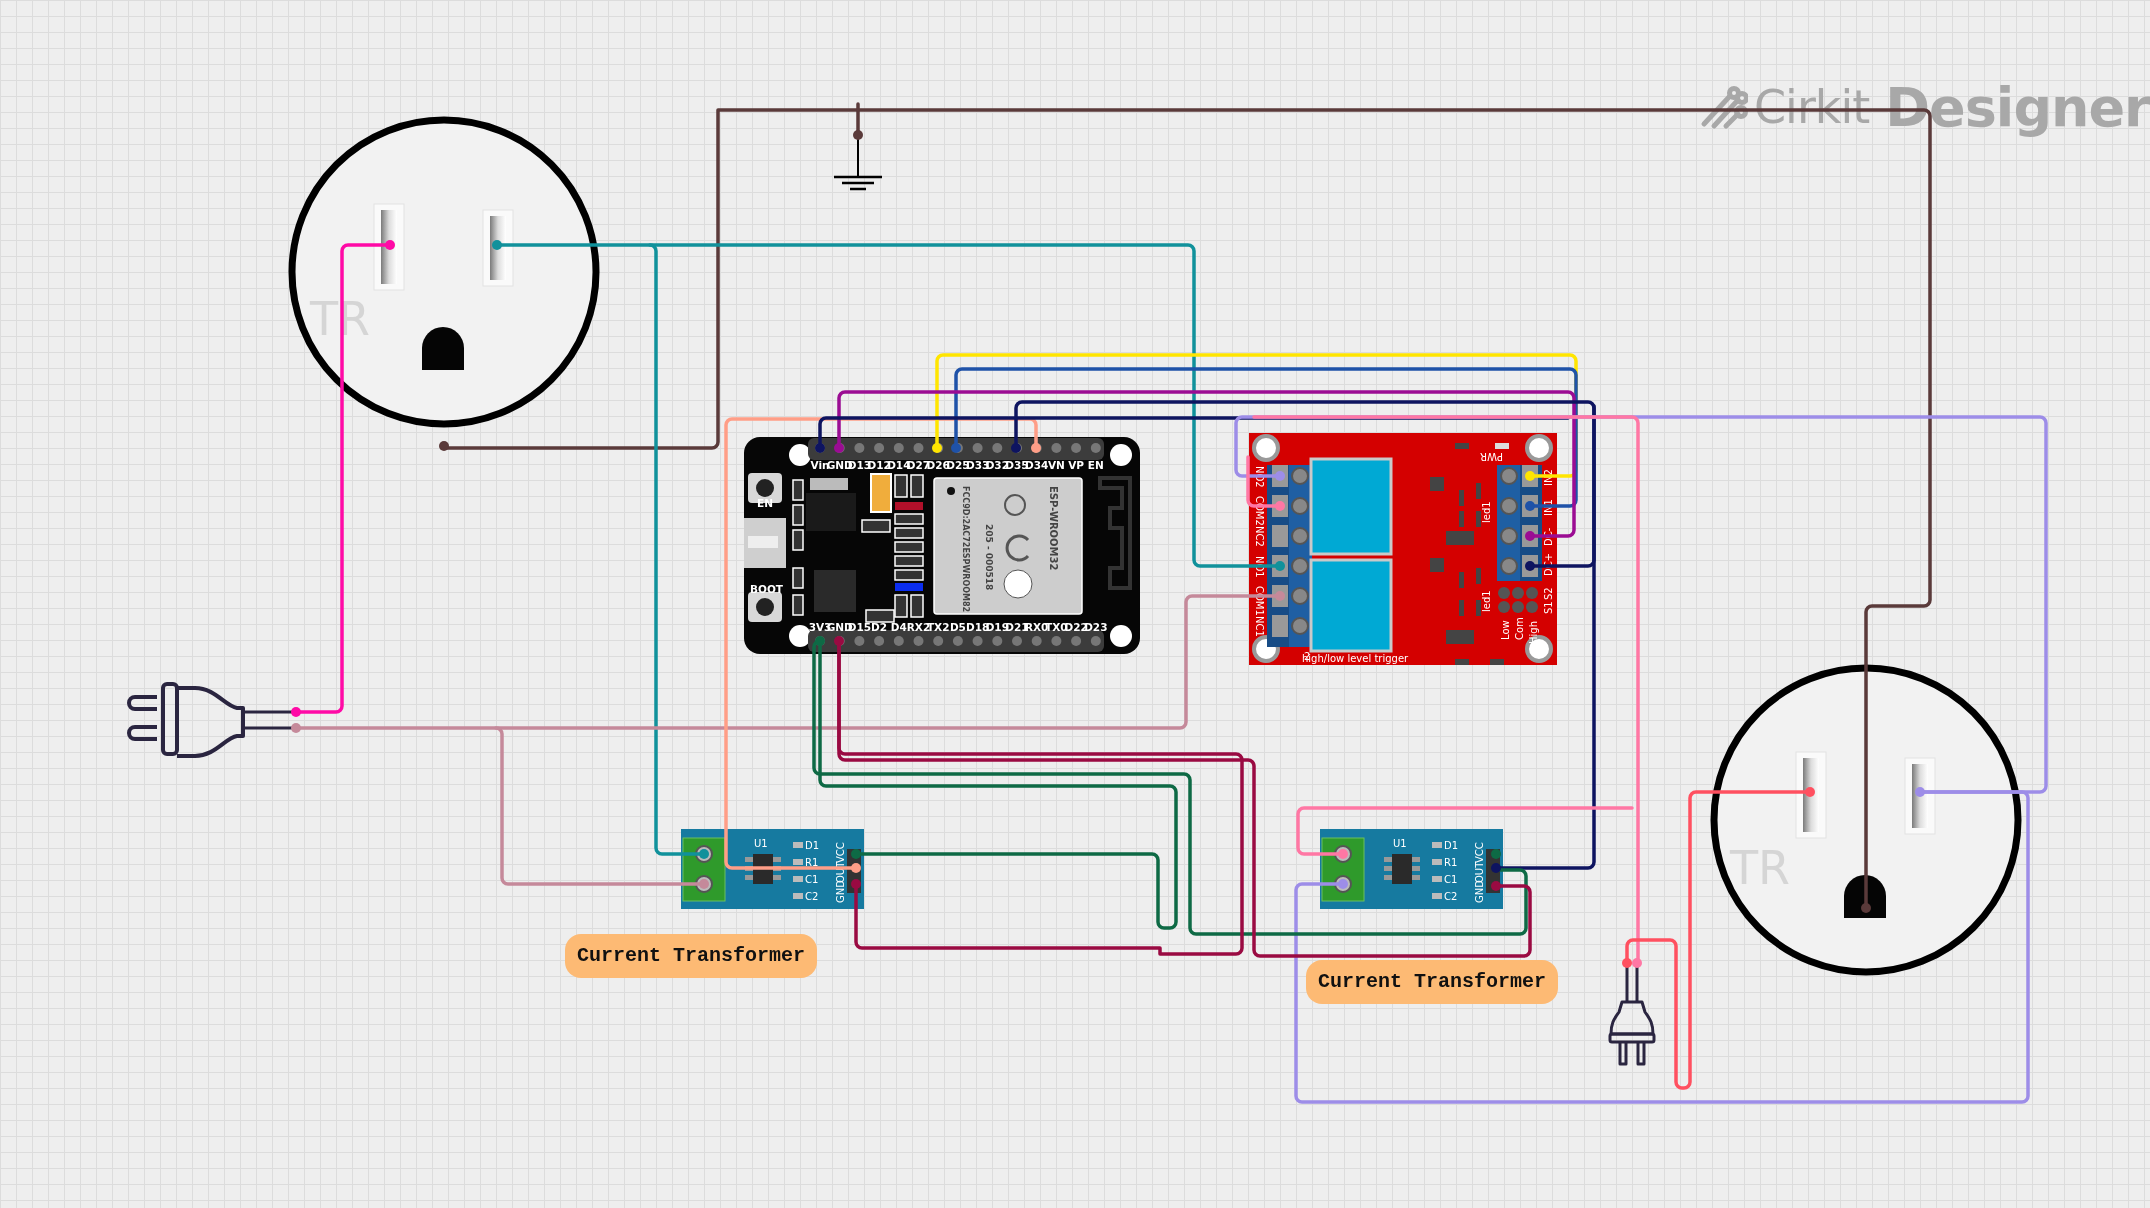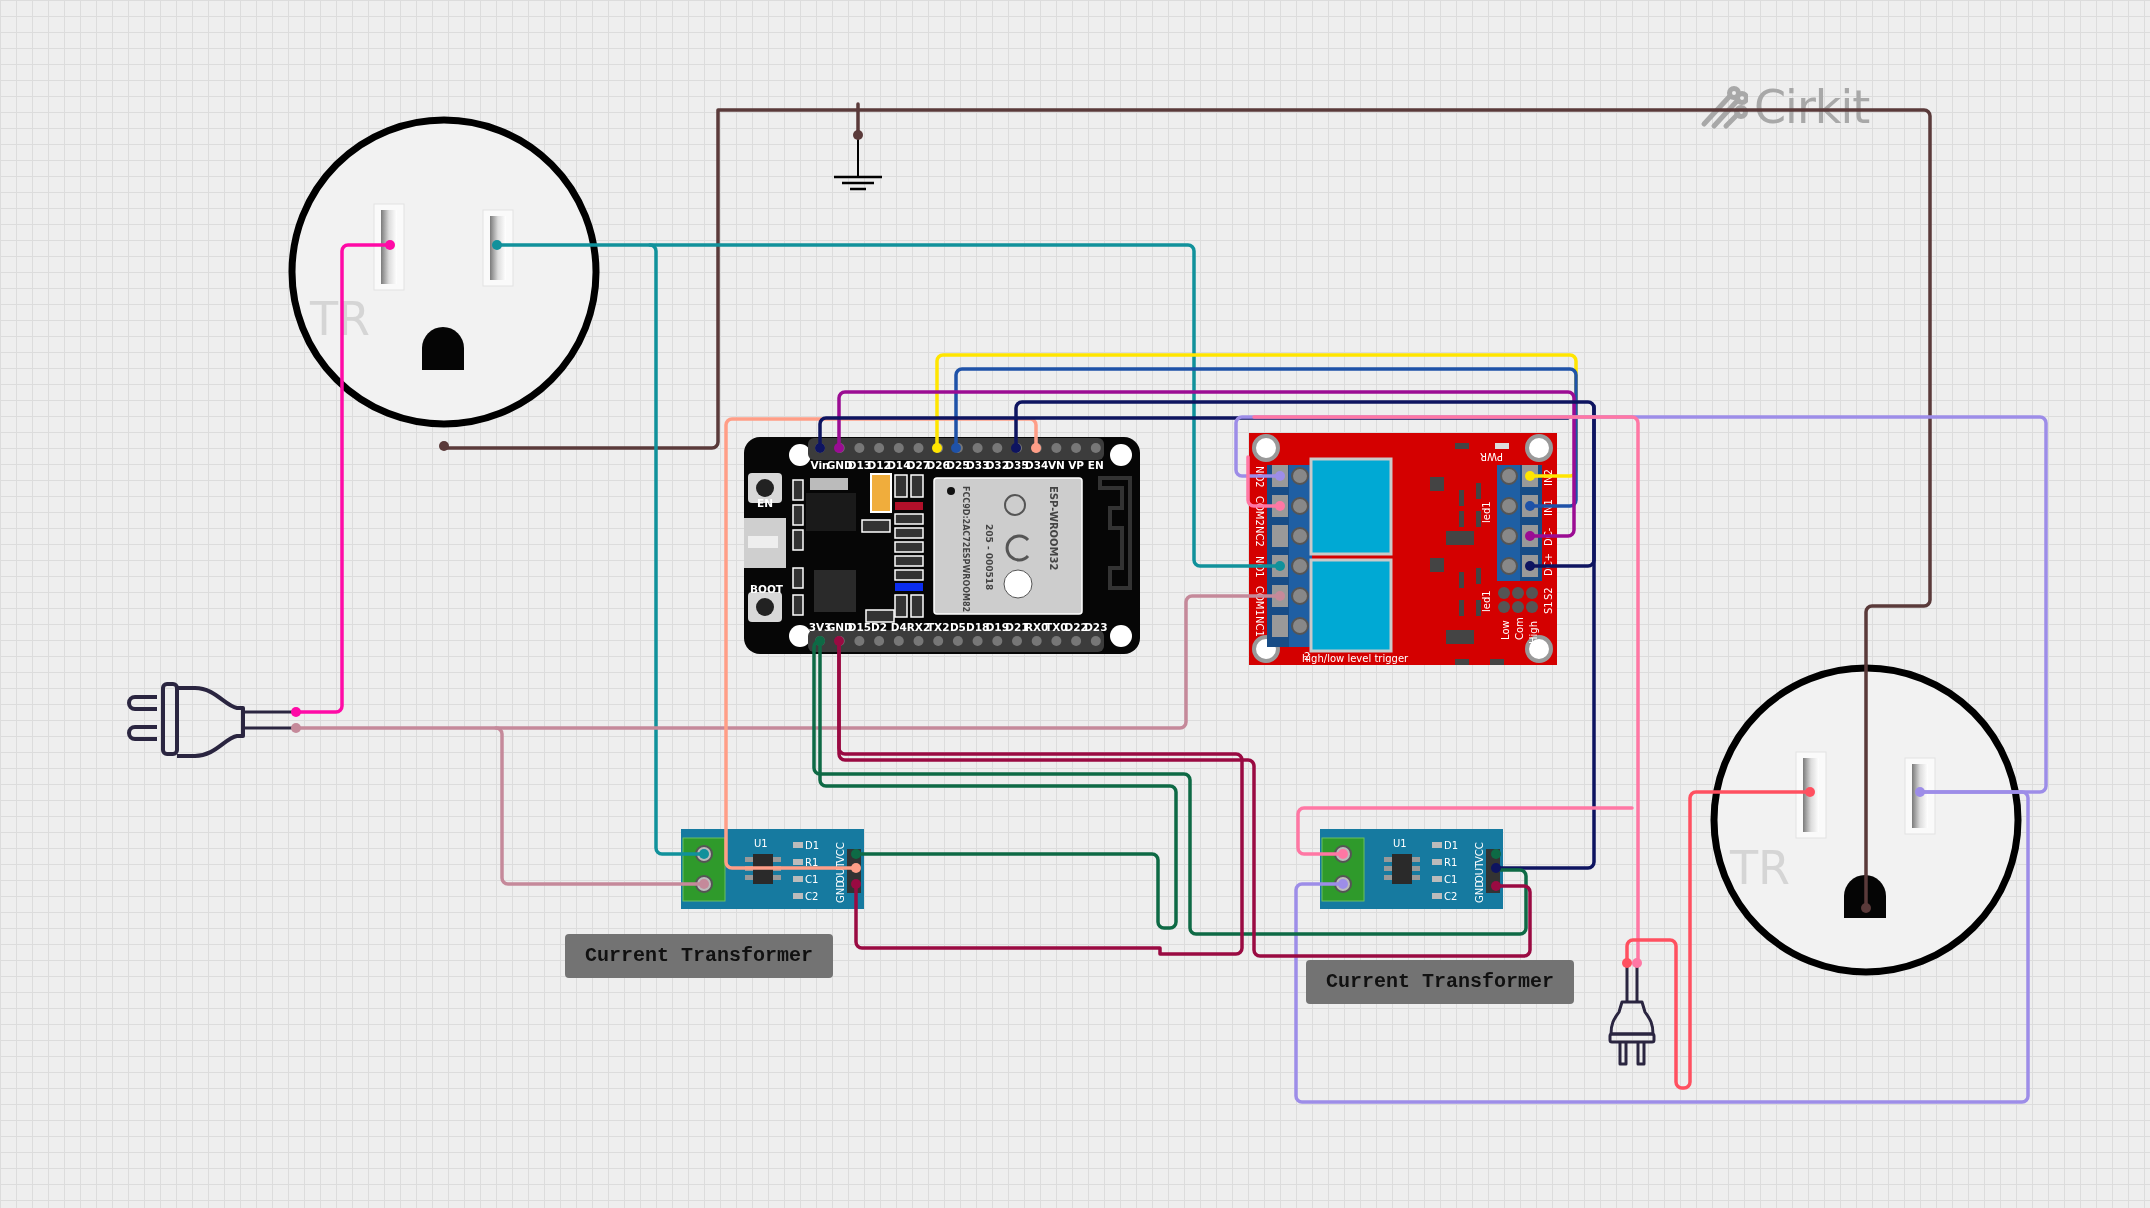--- a/index.html
+++ b/index.html
@@ -5,41 +5,42 @@
   html,body{margin:0;padding:0;}
   body{width:2150px;height:1208px;overflow:hidden;background:#efefef;font-family:"DejaVu Sans",sans-serif;position:relative;}
   #canvas{position:absolute;left:0;top:0;width:2150px;height:1208px;
     background-color:#eeeeee;
     background-image:linear-gradient(#dcdcdc 1px,transparent 1px),linear-gradient(90deg,#dcdcdc 1px,transparent 1px);
     background-size:16px 16px;}
   svg{position:absolute;left:0;top:0;}
   .brand{position:absolute;left:1700px;top:36px;height:70px;display:flex;align-items:center;color:#a8a8a8;margin-top:36px;}
   .brand .b1{font-family:"DejaVu Sans",sans-serif;font-size:46px;font-weight:normal;letter-spacing:-1px;margin-left:6px;}
   .brand .b2{font-family:"DejaVu Sans",sans-serif;font-size:54px;font-weight:bold;margin-left:16px;letter-spacing:-1px;}
-  .label-box{position:absolute;background:#737373;border-radius:4px;padding:0 20px;font-family:"Liberation Mono","DejaVu Sans Mono",monospace;font-weight:bold;font-size:20px;color:#111;height:44px;line-height:44px;}
+  .label-box{position:absolute;background:#fdba74;border-radius:16px;padding:0 12px;font-family:"Liberation Mono","DejaVu Sans Mono",monospace;font-weight:bold;font-size:20px;color:#111;height:44px;line-height:44px;}
   .pin-lbl{font-family:"DejaVu Sans",sans-serif;font-weight:bold;font-size:10.5px;fill:#fff;}
   .tiny{font-family:"DejaVu Sans",sans-serif;font-size:10px;fill:#fff;}
 </style>
 </head>
 <body>
 
 <div id="canvas"></div>
 
 <div class="brand">
   <svg width="48" height="46" viewBox="0 0 48 46" style="position:relative">
     <g stroke="#a8a8a8" stroke-width="5" fill="none" stroke-linecap="round">
       <line x1="4" y1="40" x2="30" y2="12"></line>
         <line x1="14" y1="42" x2="38" y2="16"></line>
         <line x1="26" y1="42" x2="38" y2="30"></line>
       <circle cx="34" cy="9" r="4.5"></circle>
         <circle cx="42" cy="14" r="4.5"></circle>
         <circle cx="41" cy="28" r="4.5"></circle>
     </g>
   </svg>
   <span class="b1">Cirkit</span>
+  <span class="b2">Designer</span>
 </div>
 
 <svg width="2150" height="1208" viewBox="0 0 2150 1208">
   <defs>
     <linearGradient id="slot" x1="0" x2="1">
       <stop offset="0" stop-color="#7a7a7a"></stop>
         <stop offset="0.5" stop-color="#dcdcdc"></stop>
         <stop offset="1" stop-color="#fff"></stop>
     </linearGradient>
   </defs>

